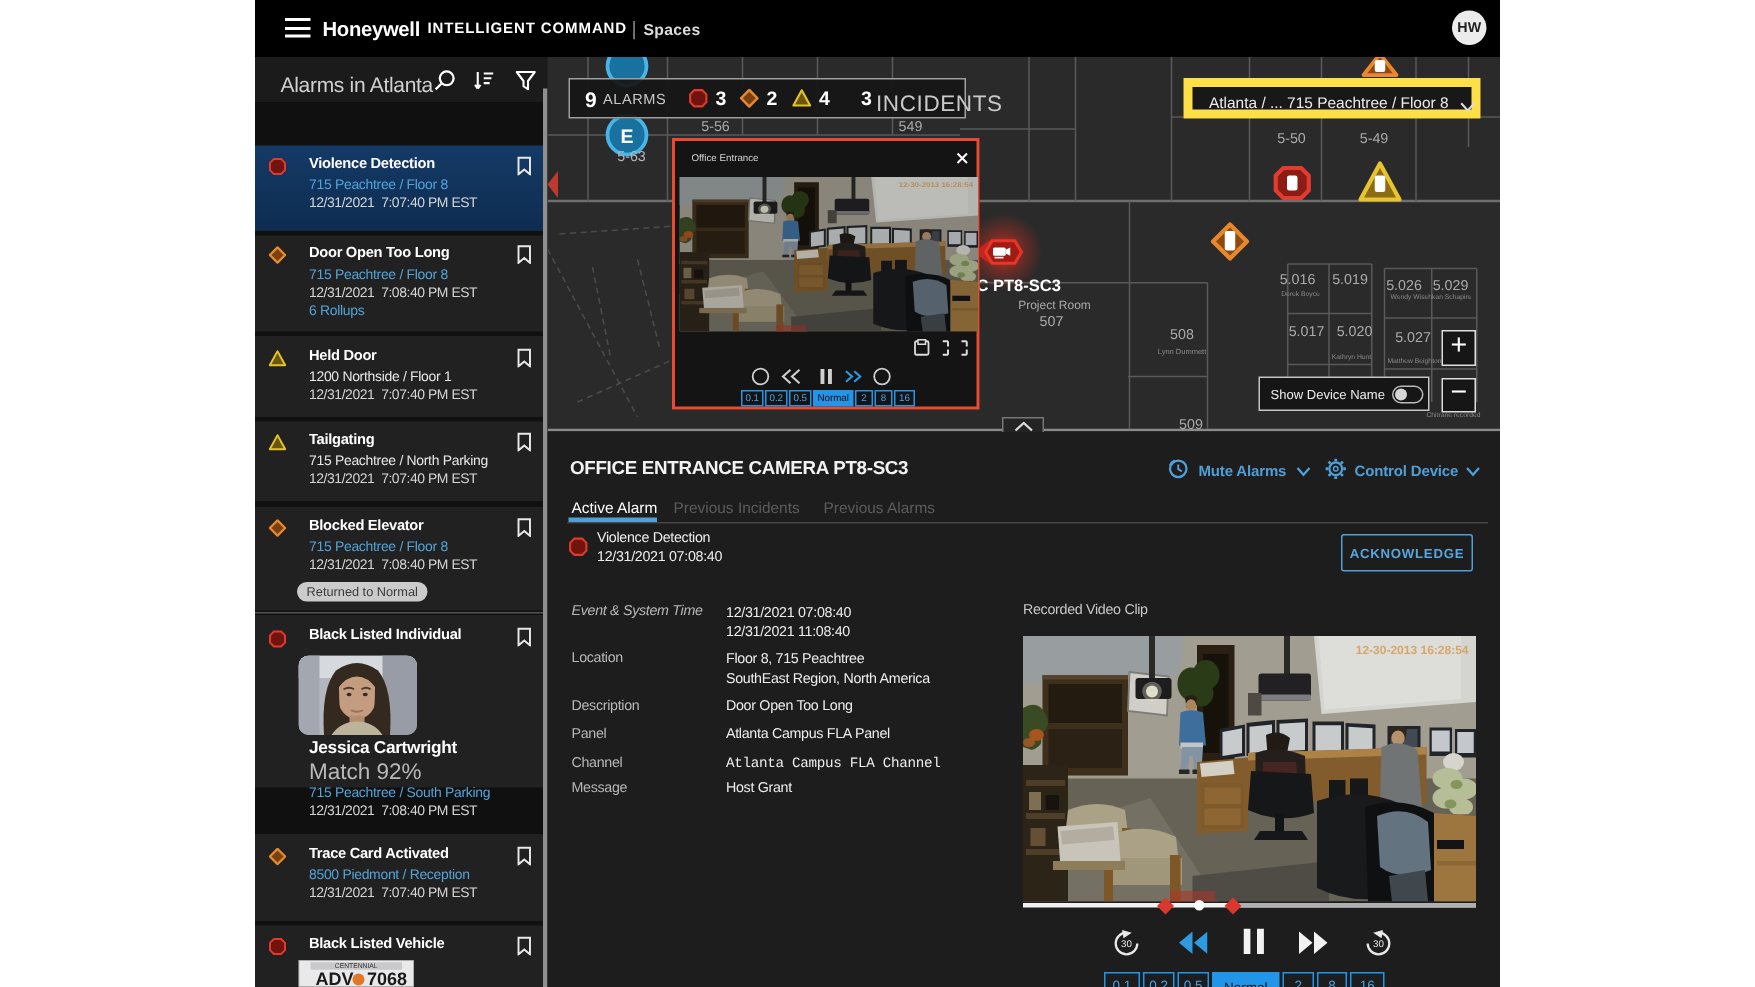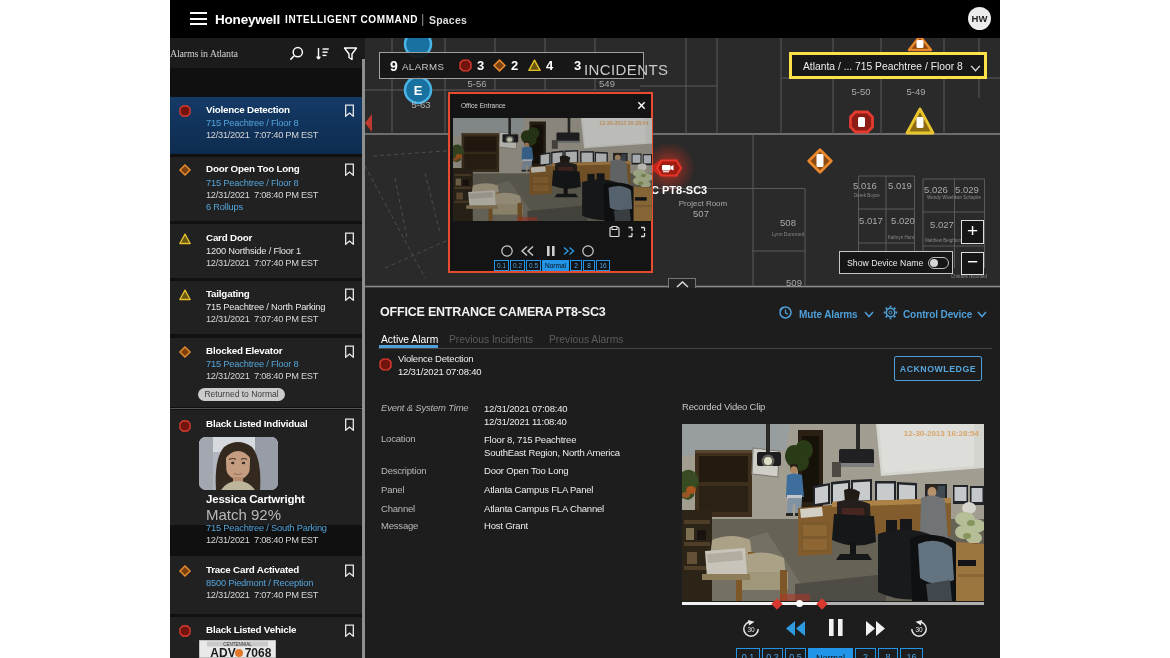--- a/index.html
+++ b/index.html
@@ -12,21 +12,21 @@
 .hamb { position:absolute; left:20px; top:12px; width:17px; height:13px; }
 .hamb div { height:2px; background:#fff; margin-bottom:3.5px; }
 .hw-logo { position:absolute; left:45px; top:12px; color:#fff; font-size:13.5px; font-weight:bold; letter-spacing:-0.2px; }
 .hw-ic { position:absolute; left:115px; top:14px; color:#fff; font-size:10px; font-weight:bold; letter-spacing:0.6px; }
 .hw-sep { position:absolute; left:251px; top:11px; color:#888; font-size:13px; }
 .hw-sp { position:absolute; left:259px; top:14px; color:#ddd; font-size:10.5px; font-weight:bold; letter-spacing:0.2px; }
 .avatar { position:absolute; left:798px; top:7px; width:23px; height:23px; border-radius:50%; background:#ececec; color:#222; font-size:9.5px; font-weight:bold; text-align:center; line-height:23px; }
 
 #sidebar { position:absolute; left:0; top:38px; width:195px; height:620px; background:#101010; }
 .sb-head { position:absolute; left:0; top:0; width:195px; height:30px; background:#1b1b1b; }
-.sb-title { position:absolute; left:0; top:10px; color:#d0d0d0; font-size:10px; letter-spacing:-0.2px;font-family:Liberation Serif, serif; }
+.sb-title { position:absolute; left:17px; top:10px; color:#d0d0d0; font-size:14px; letter-spacing:-0.2px; }
 .sb-tabs { position:absolute; left:0; top:30px; width:195px; height:29px; background:#1b1b1b; }
 .tab1 { position:absolute; left:11px; top:9px; color:#fff; font-size:9.8px; font-weight:bold; letter-spacing:-0.3px; }
 .tab2 { position:absolute; left:104px; top:9px; color:#6f6f6f; font-size:9.8px; letter-spacing:-0.3px; }
 .tab-ul { position:absolute; left:10px; top:25px; width:82px; height:2.5px; background:#4f9fd8; }
 .item { position:absolute; left:0; width:192px; background:#212121; }
 .item .ttl { position:absolute; left:36px; color:#fff; font-size:9.8px; font-weight:bold; letter-spacing:-0.2px; }
 .item .lnk { position:absolute; left:36px; color:#54a4da; font-size:9.3px; letter-spacing:-0.2px; }
 .item .wht { position:absolute; left:36px; color:#e8e8e8; font-size:9.3px; letter-spacing:-0.2px; }
 .item .dt  { position:absolute; left:36px; color:#d5d5d5; font-size:9.3px; letter-spacing:-0.3px; }
 .bkm { position:absolute; left:174px; width:11px; height:13px; }
@@ -254,21 +254,21 @@
       <div class="lnk" style="top:45px">6 Rollups</div>
       <svg class="bkm" style="top:6px" viewBox="0 0 14 17">
             <use href="#bkm"></use>
           </svg>
     </div>
 
     <div class="item" style="top:186px;height:54px;">
       <svg class="icn" style="left:9px;top:9px" width="12" height="12" viewBox="0 0 24 24">
             <use href="#tri"></use>
           </svg>
-      <div class="ttl" style="top:8px">Card Door</div>
+      <div class="ttl" style="top:8px">Held Door</div>
       <div class="wht" style="top:22px">1200 Northside / Floor 1</div>
       <div class="dt" style="top:34px">12/31/2021&nbsp; 7:07:40 PM EST</div>
       <svg class="bkm" style="top:8px" viewBox="0 0 14 17">
             <use href="#bkm"></use>
           </svg>
     </div>
 
     <div class="item" style="top:243px;height:53px;">
       <svg class="icn" style="left:9px;top:8px" width="12" height="12" viewBox="0 0 24 24">
             <use href="#tri"></use>
@@ -479,21 +479,21 @@
           </svg>
       <span class="abs" style="left:131px;top:5px;color:#fff;font-size:13px;font-weight:bold">2</span>
       <svg class="icn" style="left:148px;top:6px" width="13" height="13" viewBox="0 0 24 24">
             <use href="#tri"></use>
           </svg>
       <span class="abs" style="left:166px;top:5px;color:#fff;font-size:13px;font-weight:bold">4</span>
       <span class="abs" style="left:194px;top:5px;color:#fff;font-size:13px;font-weight:bold">3</span>
       <span class="abs" style="left:204px;top:8px;color:#c9c9c9;font-size:15px;letter-spacing:0.4px">INCIDENTS</span>
     </div>
 
-    <div class="abs" style="left:424px;top:14px;width:198px;height:27px;background:#181818;border:3px solid #fde047;">
+    <div class="abs" style="left:424px;top:14px;width:198px;height:27px;background:#181818;border:6px solid #fde047;">
       <span class="abs" style="left:11px;top:6px;color:#ececec;font-size:10.3px;white-space:nowrap">Atlanta / ... 715 Peachtree / Floor 8</span>
       <svg class="icn" style="left:178px;top:10px" width="11" height="7" viewBox="0 0 12 8">
             <path d="M1 1 L6 6.5 L11 1" fill="none" stroke="#ddd" stroke-width="1.6"></path>
           </svg>
     </div>
 
     <div class="abs" style="left:474px;top:213px;width:114px;height:23px;background:#161616;border:1.5px solid #c6c6c6;">
       <span class="abs" style="left:7px;top:6px;color:#ececec;font-size:8.7px;white-space:nowrap">Show Device Name</span>
       <div class="abs" style="left:88px;top:5px;width:21px;height:12px;border:1.5px solid #bbb;border-radius:6px;">
         <div class="abs" style="left:0.5px;top:0.5px;width:8px;height:8px;border-radius:50%;background:#d6d6d6"></div>
@@ -597,21 +597,21 @@
 
     <div class="abs" style="left:16px;top:114px;color:#b8b8b8;font-size:9.5px;letter-spacing:-0.2px;font-style:italic;">Event &amp; System Time</div>
     <div class="abs" style="left:119px;top:114px;color:#ededed;font-size:9.5px;letter-spacing:-0.2px;line-height:13px">12/31/2021 07:08:40<br>12/31/2021 11:08:40</div>
     <div class="abs" style="left:16px;top:145px;color:#b8b8b8;font-size:9.5px;letter-spacing:-0.2px;">Location</div>
     <div class="abs" style="left:119px;top:145px;color:#ededed;font-size:9.5px;letter-spacing:-0.2px;line-height:13px">Floor 8, 715 Peachtree<br>SouthEast Region, North America</div>
     <div class="abs" style="left:16px;top:177px;color:#b8b8b8;font-size:9.5px;letter-spacing:-0.2px;">Description</div>
     <div class="abs" style="left:119px;top:177px;color:#ededed;font-size:9.5px;letter-spacing:-0.2px;">Door Open Too Long</div>
     <div class="abs" style="left:16px;top:196px;color:#b8b8b8;font-size:9.5px;letter-spacing:-0.2px;">Panel</div>
     <div class="abs" style="left:119px;top:196px;color:#ededed;font-size:9.5px;letter-spacing:-0.2px;">Atlanta Campus FLA Panel</div>
     <div class="abs" style="left:16px;top:215px;color:#b8b8b8;font-size:9.5px;letter-spacing:-0.2px;">Channel</div>
-    <div class="abs" style="left:119px;top:215px;color:#ededed;font-size:9.5px;letter-spacing:-0.2px;">Atlanta Campus FLA Channel</div>
+    <div class="abs" style="left:119px;top:215px;color:#ededed;font-size:9.5px;letter-spacing:-0.2px;font-family:Liberation Mono, monospace;">Atlanta Campus FLA Channel</div>
     <div class="abs" style="left:16px;top:232px;color:#b8b8b8;font-size:9.5px;letter-spacing:-0.2px;">Message</div>
     <div class="abs" style="left:119px;top:232px;color:#ededed;font-size:9.5px;letter-spacing:-0.2px;">Host Grant</div>
 
     <div class="abs" style="left:317px;top:113px;color:#c8c8c8;font-size:9.5px;letter-spacing:-0.2px;">Recorded Video Clip</div>
     <svg class="icn" style="left:317px;top:136px" width="302" height="177" viewBox="0 0 302 177">
           <use href="#office"></use>
         </svg>
     <div class="abs" style="left:317px;top:314px;width:302px;height:3px;background:#f2f2f2"></div>
     <div class="abs" style="left:458px;top:314px;width:161px;height:3px;background:#b0b0b0"></div>
     <div class="abs" style="left:408px;top:311.5px;width:8px;height:8px;background:#d8382e;transform:rotate(45deg)"></div>

